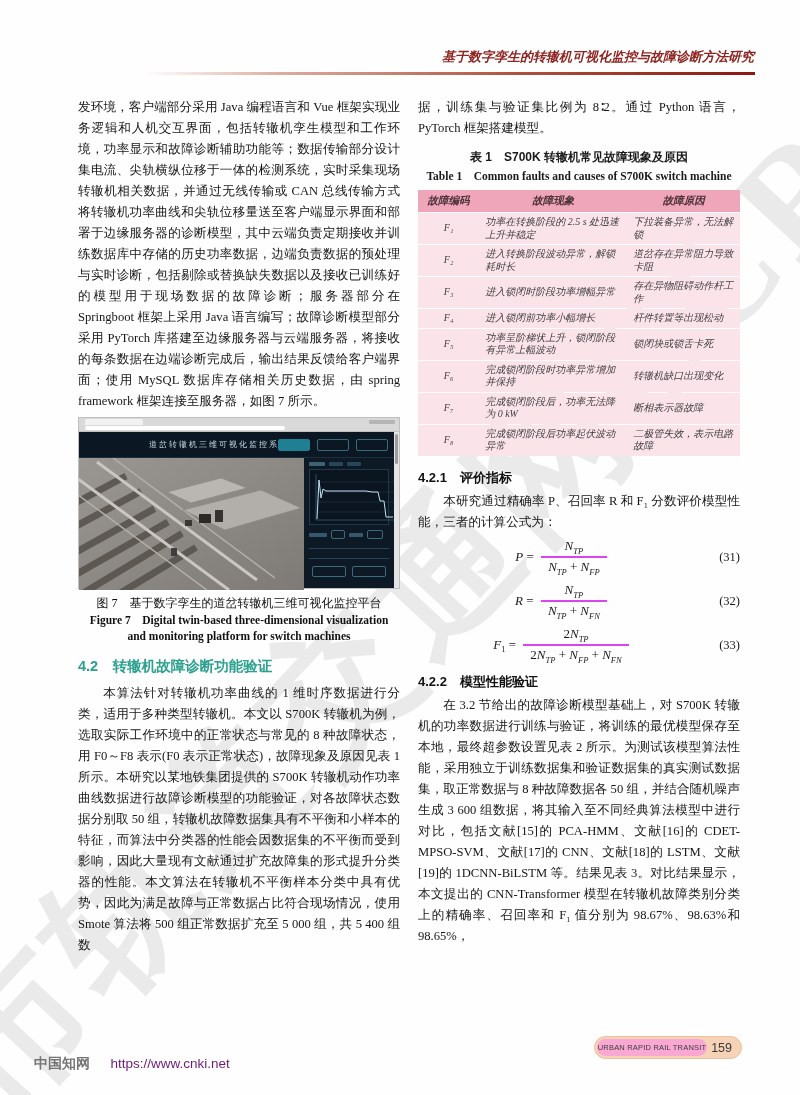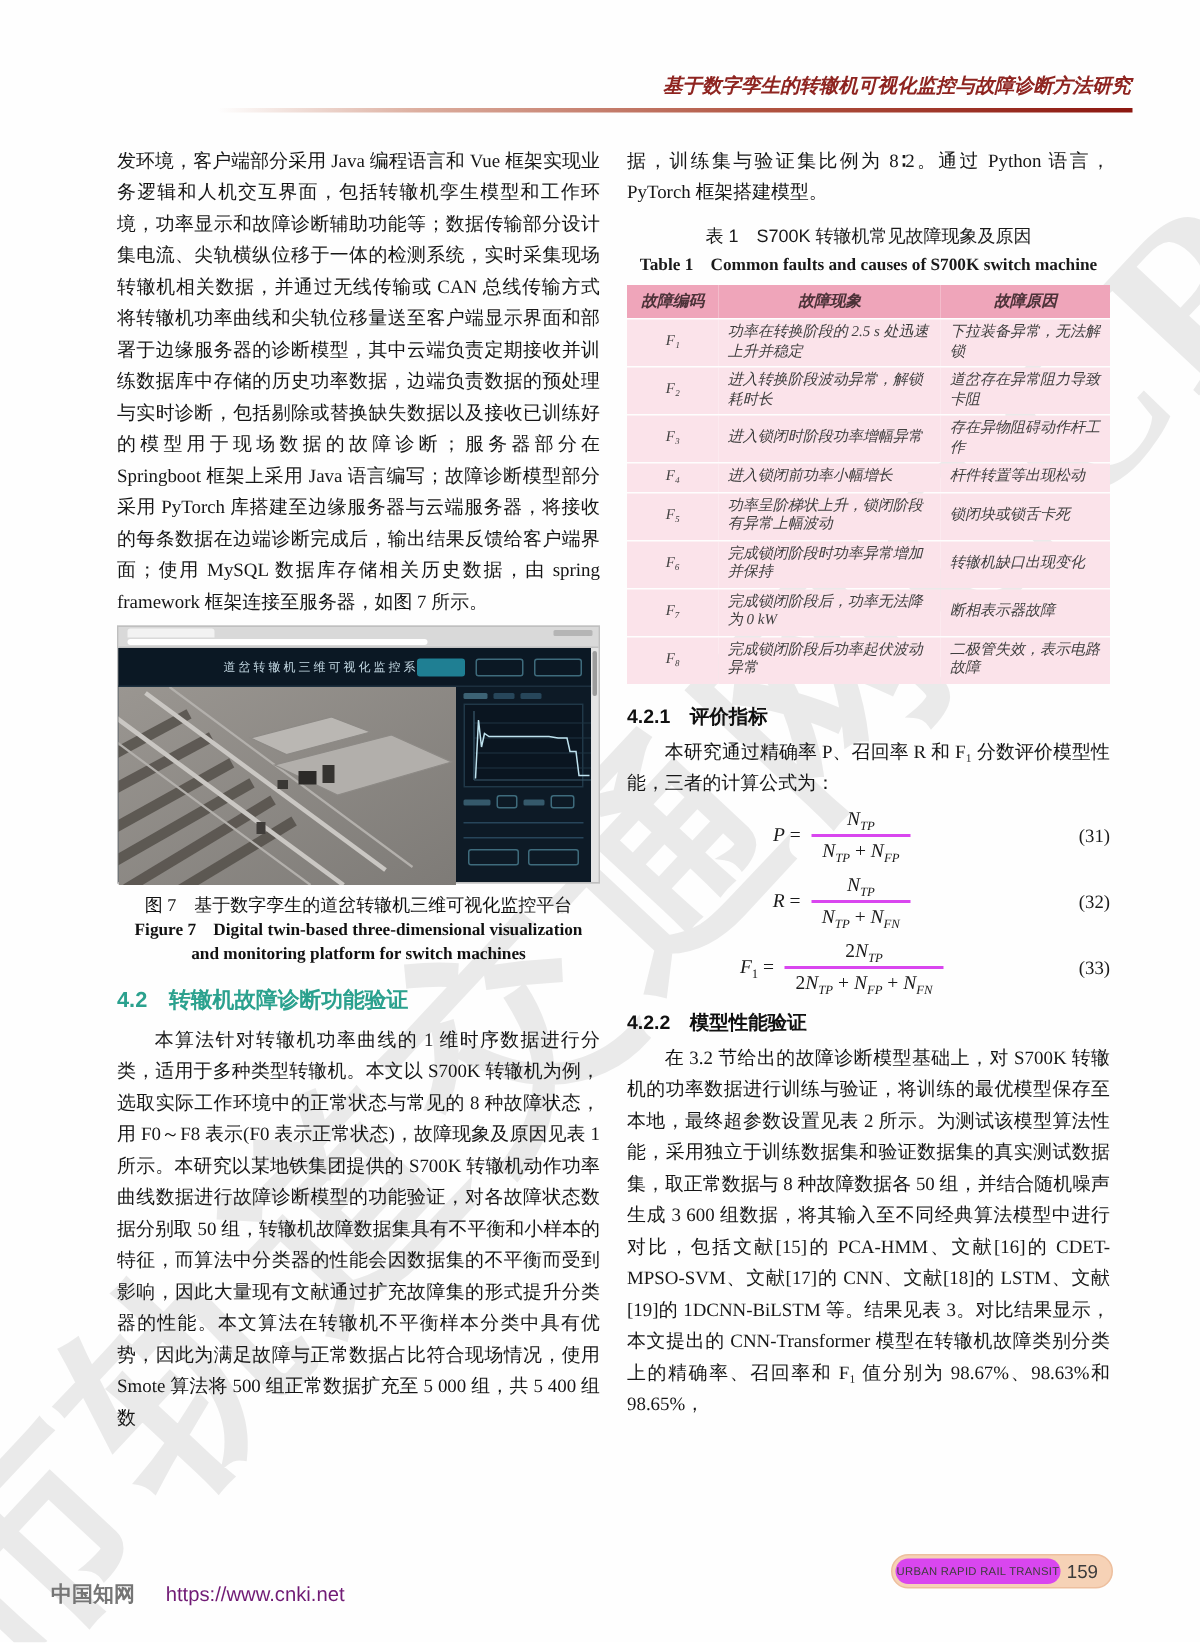--- a/index.html
+++ b/index.html
@@ -60,21 +60,21 @@
   .panel .chip { height:9px; border:1px solid #3e6b7c; border-radius:2px; }
   .panel .uline { height:10px; border-bottom:1px solid #27455a; }
   .panel .btn-row { display:flex; gap:6px; justify-content:center; margin-top:7px; }
   .panel .pbtn { width:34px; height:11px; border:1px solid #3e6b7c; border-radius:2px; }
   .fig-cap-cn { text-align:center; font-size:12px; margin-top:6px; color:#111; }
   .fig-cap-en { text-align:center; font-size:11.5px; font-weight:700; line-height:16px; color:#111; }
   
   .h-teal { font-family:"Liberation Sans",sans-serif; font-weight:700; font-size:14.5px; color:#2ba18e; margin:13px 0 7px; }
   .h-black { font-family:Liberation Sans, sans-serif; font-weight:700; font-size:13px; color:#111; margin:8px 0 4px; }
   
-  .tbl-title-cn { text-align:center; font-family:"Liberation Sans",sans-serif; font-weight:400; font-size:12px; margin:10px 0 3px; }
+  .tbl-title-cn { text-align:center; font-family:"Liberation Sans",sans-serif; font-weight:700; font-size:12px; margin:10px 0 3px; }
   .tbl-title-en { text-align:center; font-weight:700; font-size:11.5px; margin:0 0 5px; }
   table.faults { width:100%; border-collapse:separate; border-spacing:0 1.5px; }
   table.faults th {
     background:#efa5ba; font-size:10.5px; font-style:italic; font-weight:600;
     color:#4c3238; padding:4px 2px; text-align:center;
   }
   table.faults td {
     background:#fbe3ea; font-size:10px; font-style:italic; color:#3f3f3f;
     padding:3px 6px; line-height:12.5px; vertical-align:middle;
   }
@@ -88,21 +88,21 @@
   sub.ns { font-size:8.5px; font-style:normal; }
   .frac { display:inline-block; vertical-align:middle; text-align:center; margin-left:4px; }
   .frac .num { display:block; border-bottom:2px solid #d946ef; padding:0 7px 1px; }
   .frac .den { display:block; padding:1px 7px 0; }
   
   .cnki { position:absolute; left:34px; top:1054px; z-index:2; font-family:"Liberation Sans",sans-serif; }
   .cnki .site { font-size:14px; color:#757575; font-weight:700; margin-right:16px; }
   .cnki .url { font-size:13.5px; color:#701a75; }
   .badge { position:absolute; left:594px; top:1036px; width:148px; height:23px; z-index:2;
     background:#f6d2b6; border:1px solid #edbf9e; border-radius:12px; }
-  .badge .inner { position:absolute; left:2px; top:2px; bottom:2px; width:110px; background:#d946ef;
+  .badge .inner { position:absolute; left:2px; top:2px; bottom:2px; width:110px; background:#f9a8d4;
     border-radius:9px; display:flex; align-items:center; justify-content:center; }
   .badge .inner span { font-family:"Liberation Sans",sans-serif; font-size:7.5px; color:#3c3c3c; letter-spacing:0.2px; }
   .badge .pno { position:absolute; right:9px; top:4px; font-family:"Liberation Sans",sans-serif; font-size:12.5px; color:#3c3c3c; }
 </style>
 </head>
 <body>
 
 <div class="page">
 
   <div class="watermark">城市轨道交通网CCRM</div>

